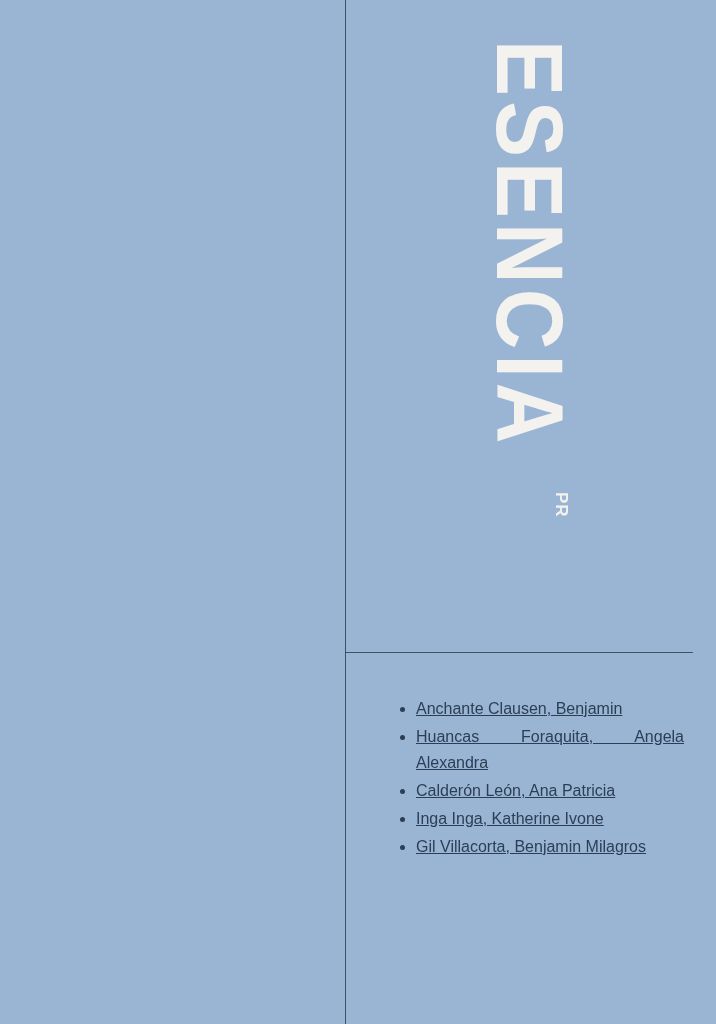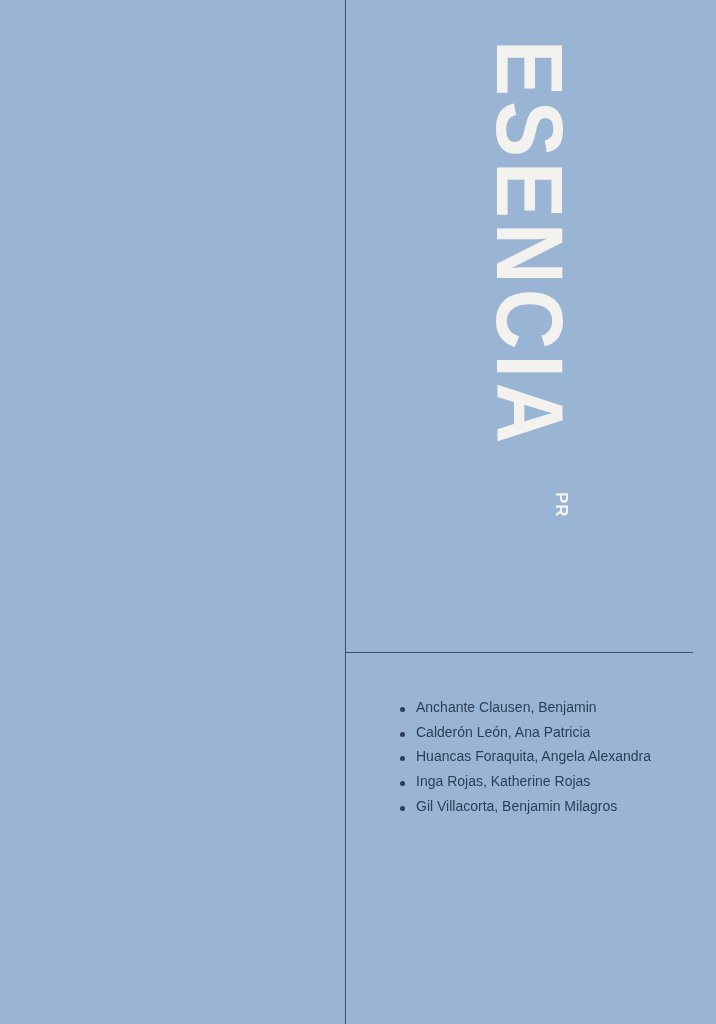--- a/index.html
+++ b/index.html
@@ -101,25 +101,26 @@
     width: 268px;
     margin: 0;
     padding: 0 0 0 18px;
     list-style: none;
   }
 
   .member {
     position: relative;
     color: #2c3e55;
     font-family: "Liberation Sans", sans-serif;
-    font-size: 14px;
+    font-size: 16px;
     line-height: 1.62;
     text-align: justify;
     text-align-last: left;
     margin-bottom: 2px;
+    text-decoration: underline;
   }
 
   .member::before {
     content: "";
     position: absolute;
     left: -16px;
     top: 11px;
     width: 5px;
     height: 5px;
     border-radius: 50%;
@@ -140,19 +141,19 @@
 
   <div class="logo-area">
     <div class="logo-rot">
       <span class="logo-word">ESENCIA</span>
       <span class="logo-sup">PR</span>
     </div>
   </div>
 
   <ul class="members">
     <li class="member">Anchante Clausen, Benjamin</li>
+    <li class="member">Huancas Foraquita, Angela Alexandra</li>
     <li class="member">Calderón León, Ana Patricia</li>
-    <li class="member">Huancas Foraquita, Angela Alexandra</li>
-    <li class="member">Inga Rojas, Katherine Rojas</li>
+    <li class="member">Inga Inga, Katherine Ivone</li>
     <li class="member">Gil Villacorta, Benjamin Milagros</li>
   </ul>
 
 </div>
 
 </body></html>

